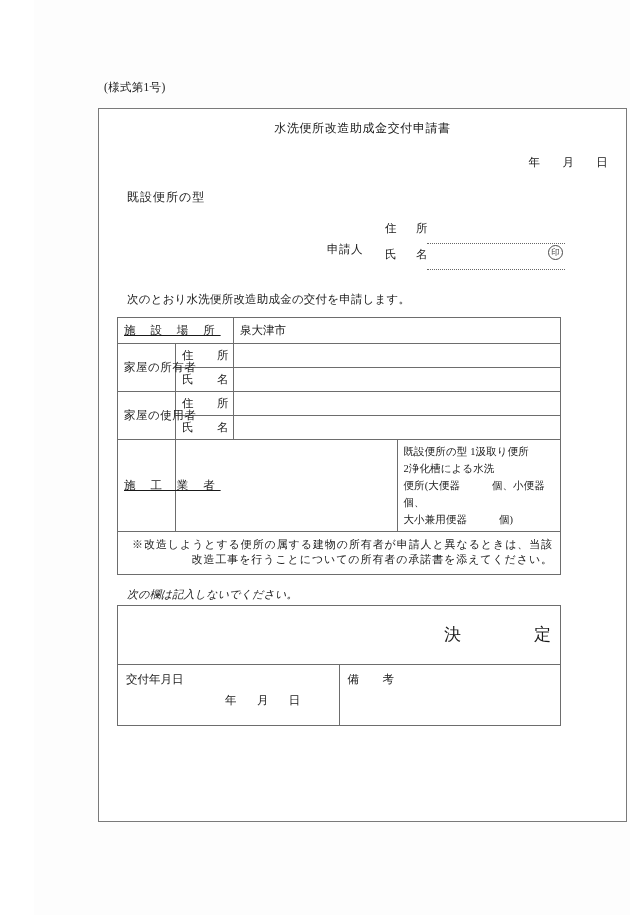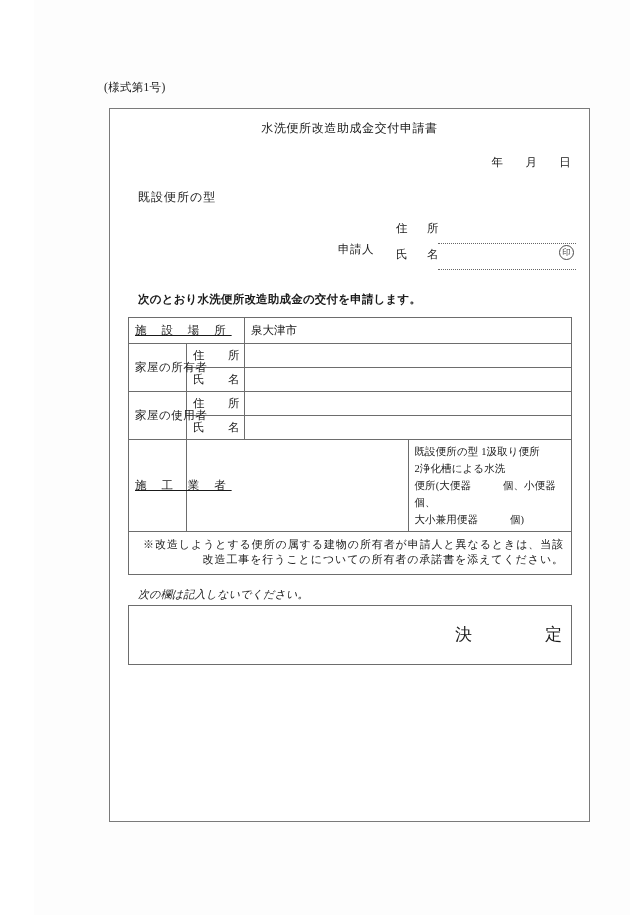--- a/index.html
+++ b/index.html
@@ -30,23 +30,23 @@
     left: 70px;
     top: 80px;
     font-size: 11.5px;
     letter-spacing: 0.3px;
     white-space: nowrap;
   }
 
   
   .frame {
     position: absolute;
-    left: 75px;
+    left: 64px;
     top: 108px;
-    width: 481px;
+    width: 529px;
     height: 714px;
     border: 1px solid #7a7a7a;
     box-sizing: border-box;
     background: #fff;
   }
 
   .title {
     position: absolute;
     left: 0; right: 0;
     top: 11px;
@@ -121,21 +121,20 @@
     text-align: center;
     color: #4a4a4a;
   }
 
   .statement {
     position: absolute;
     left: 28px;
     top: 183px;
     font-size: 11.5px;
     letter-spacing: 0.2px;
-    font-weight: bold;
   }
 
   
   .tbl {
     position: absolute;
     left: 18px;
     top: 208px;
     width: 444px;
     border-collapse: collapse;
     table-layout: fixed;
@@ -341,17 +340,26 @@
     <table class="tbl2">
       <tbody>
           <tr>
         <td class="kettei" colspan="2">
           <span>決</span><span class="gap"></span><span>定</span>
         </td>
       </tr>
 
 
 
+      <tr>
+        <td class="cell-2line">
+          <span>交付年月日</span>
+          <span class="dateline-in"><span>年</span><span class="sp"></span><span>月</span><span class="sp"></span><span>日</span></span>
+        </td>
+        <td class="cell-2line">
+          <span class="biko">備　考</span>
+        </td>
+      </tr>
     </tbody>
       </table>
 
   </div>
 </div>
 
 </body></html>

